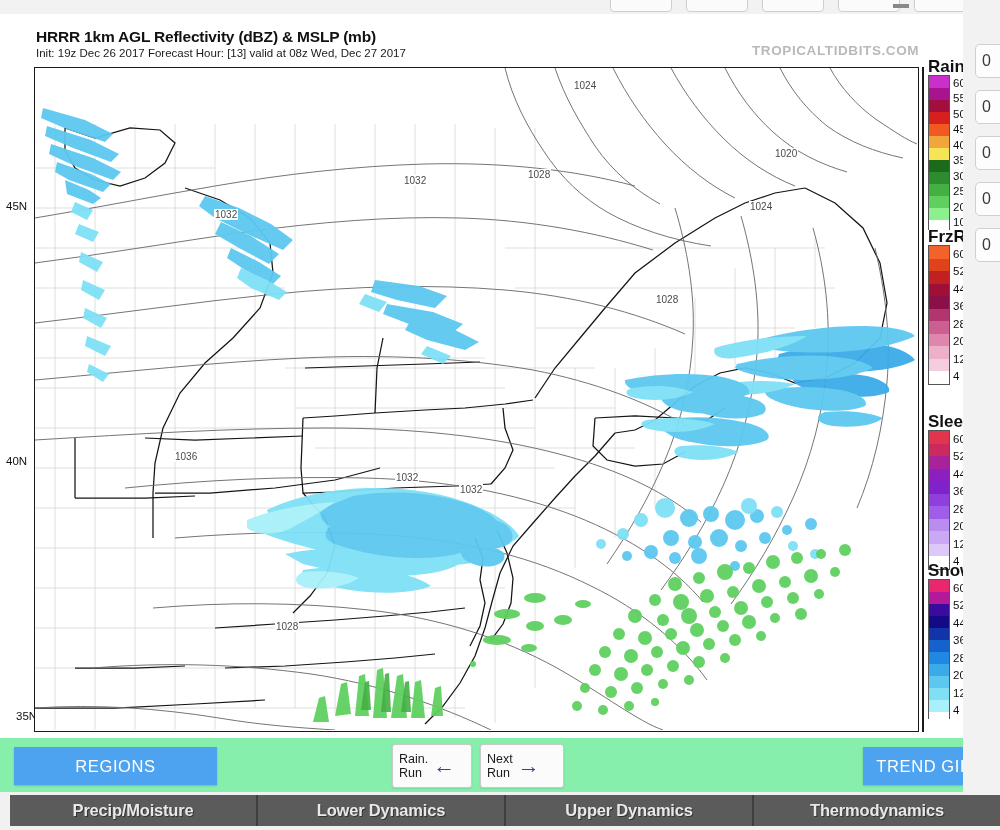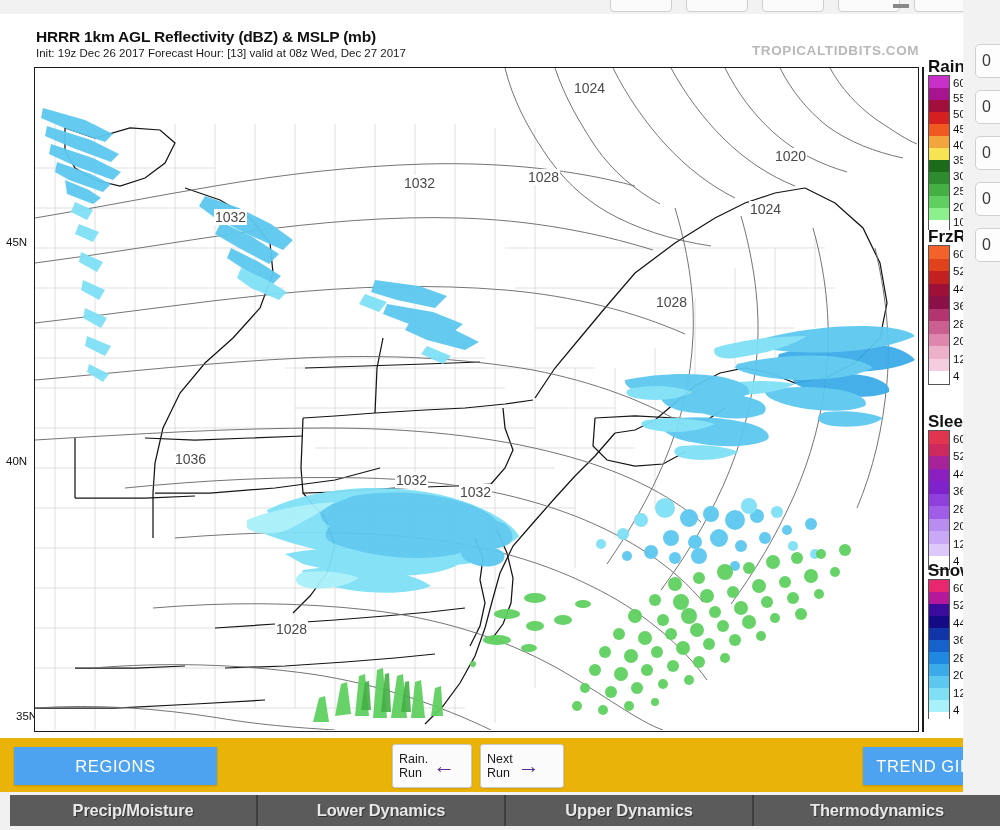--- a/index.html
+++ b/index.html
@@ -34,21 +34,21 @@
   
   .mapframe { position: absolute; left: 34px; top: 53px; width: 885px; height: 665px;
               border: 1.5px solid #1a1a1a; background: #ffffff; overflow: hidden; }
   .mapsvg { position: absolute; left: 0; top: 0; }
 
   
   .latlab { position: absolute; font-size: 11.5px; color: #111; }
   .lonlab { position: absolute; font-size: 11.5px; color: #111; }
 
   
-  .isolab { position: absolute; font-size: 14px; color: #4a4a4a; background: #fff;
+  .isolab { position: absolute; font-size: 10px; color: #4a4a4a; background: #fff;
             padding: 0 1px; white-space: nowrap; }
 
   
   .cbgroup { position: absolute; }
   .cbtitle { font-size: 17px; font-weight: bold; color: #111; margin-bottom: 1px;
              line-height: 14px; }
   .cbrow { display: flex; align-items: stretch; }
   .cbswatches { width: 22px; border: 1px solid #555; display: flex; flex-direction: column; }
   .cbsw { flex: 1 1 0; min-height: 12px; }
   .cblabels { display: flex; flex-direction: column; margin-left: 3px; }
@@ -59,21 +59,21 @@
 
   
   .rightcol { position: absolute; left: 963px; top: 0; width: 37px; height: 830px;
               background: #f2f2f2; overflow: hidden; }
   .rbtn { position: absolute; left: 12px; width: 60px; height: 34px; background: #fdfdfd;
           border: 1px solid #d0d0d0; border-radius: 5px; font-size: 16px; color: #3a3a3a;
           display: flex; align-items: center; padding-left: 6px; font-weight: 500; }
 
   
   .controlbar { position: absolute; left: 0; top: 738px; width: 963px; height: 54px;
-                background: #eab308; }
+                background: #86efac; }
   .btn-blue { position: absolute; background: #4da3ef; color: #ffffff; border: none;
               font-size: 16.5px; letter-spacing: 0.6px; display: flex; align-items: center;
               justify-content: center; font-family: "Liberation Sans", sans-serif;
               box-shadow: 0 1px 2px rgba(0,0,0,0.18); }
   .btn-run { position: absolute; background: #fbfbfb; border: 1px solid #c9c9c9;
              border-radius: 3px; display: flex; align-items: center; padding: 0 6px;
              box-shadow: 0 1px 2px rgba(0,0,0,0.10); }
   .btn-run .rl { font-size: 12.5px; color: #1a1a1a; line-height: 14px; text-align: left;
                  white-space: pre-line; }
   .btn-run .ar { margin-left: 5px; color: #5c2d8e; }
@@ -102,21 +102,21 @@
     <div class="tbtn" style="left:914px"></div>
     <div class="tdash" style="left:893px"></div>
   </div>
 
   <div class="imgpanel">
 
     <div class="title">HRRR 1km AGL Reflectivity (dBZ) &amp; MSLP (mb)</div>
     <div class="subtitle">Init: 19z Dec 26 2017   Forecast Hour: [13]   valid at 08z Wed, Dec 27 2017</div>
     <div class="watermark">TROPICALTIDBITS.COM</div>
 
-    <div class="latlab" style="left:6px; top:186px;margin-top:36px;">45N</div>
+    <div class="latlab" style="left:6px; top:186px;">45N</div>
     <div class="latlab" style="left:6px; top:441px;">40N</div>
     <div class="latlab" style="left:16px; top:696px;">35N</div>
 
     <div class="lonlab" style="left:106px; top:704px;">85W</div>
     <div class="lonlab" style="left:303px; top:704px;">80W</div>
     <div class="lonlab" style="left:500px; top:704px;">75W</div>
     <div class="lonlab" style="left:682px; top:704px;">70W</div>
     <div class="lonlab" style="left:893px; top:704px;">65W</div>
 
     <div class="mapframe">

